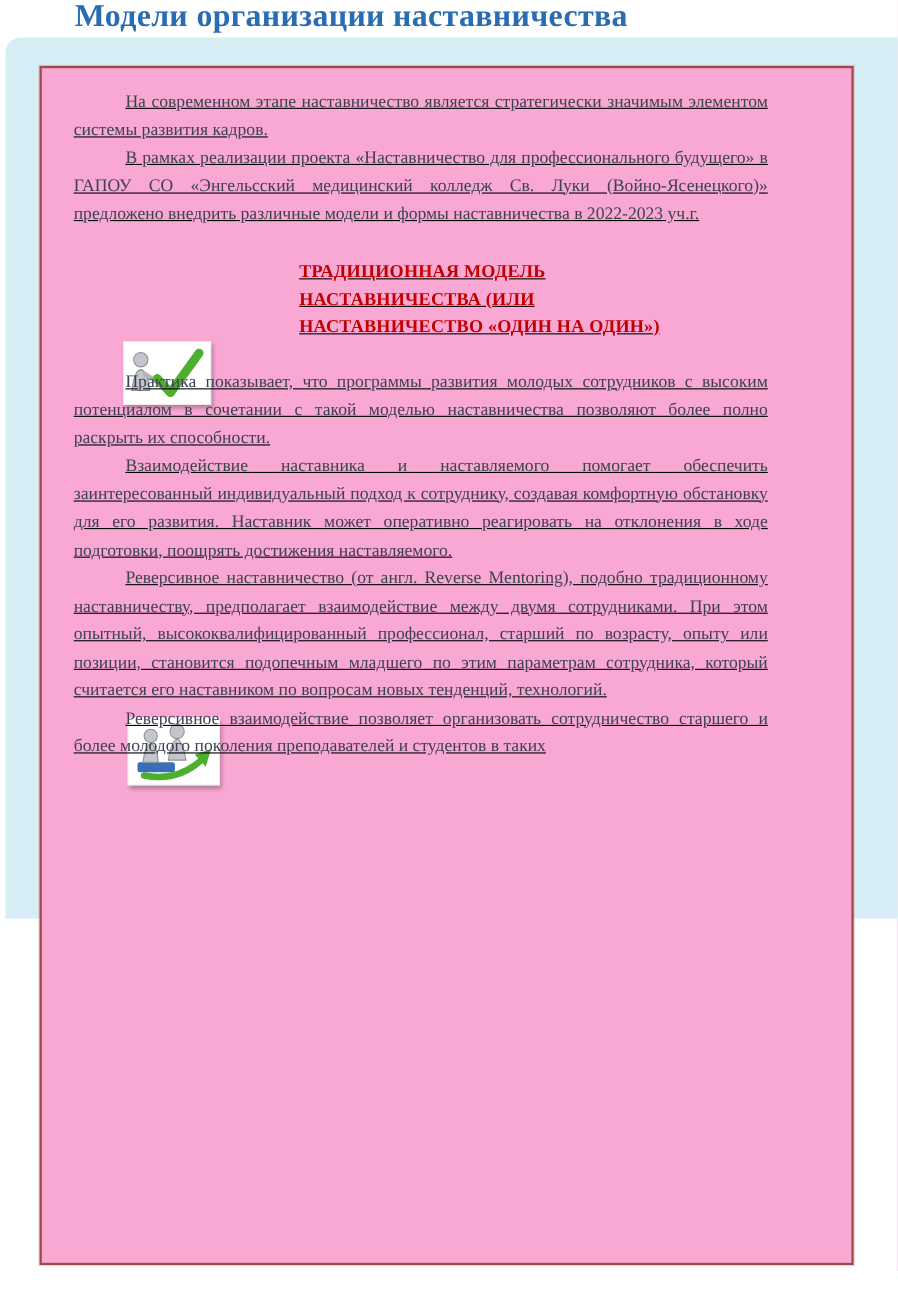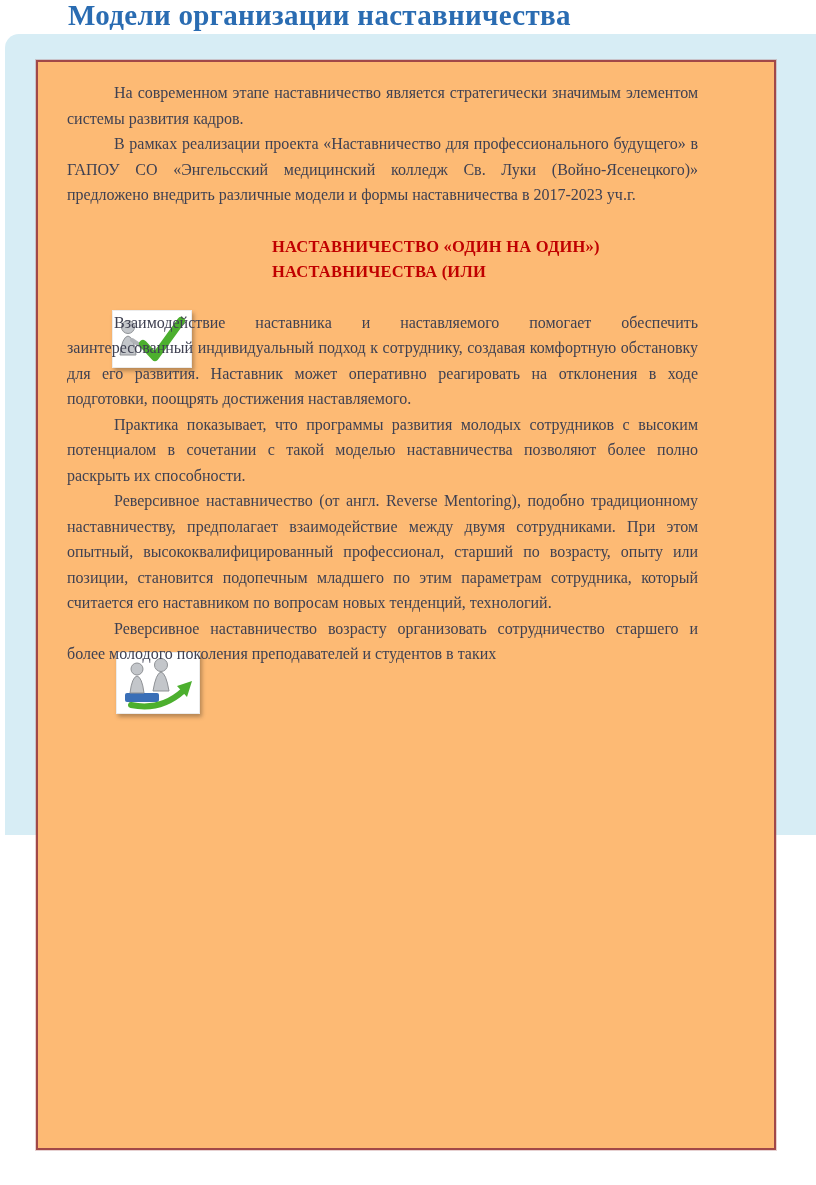--- a/index.html
+++ b/index.html
@@ -24,24 +24,25 @@
 
   .blue-bg {
     position: absolute; top: 34px; left: 5px; right: 0; bottom: 0;
     background: #d7edf5;
     border-top-left-radius: 14px;
   }
 
   .content-box {
     position: absolute; top: 26px; left: 31px;
     width: 740px; height: 1090px;
-    background: #fdba74;
+    background: #f9a8d4;
     border: 2px solid #a14848;
     box-shadow: 0 0 0 1px rgba(161,72,72,0.25);
     padding: 18px 29px 0 29px;
+    text-decoration: underline;
   }
 
   .body-p {
     margin: 0 47px 0 0;
     font-size: 16px;
     line-height: 25.5px;
     color: #3f4152;
     text-align: justify;
     text-indent: 47px;
   }
@@ -79,56 +80,57 @@
 <div class="page">
 
   <h1 class="doc-title">Модели организации наставничества</h1>
 
   <div class="blue-bg">
 
     <div class="content-box">
 
       <p class="body-p">На современном этапе наставничество является стратегически значимым элементом системы развития кадров.</p>
 
-      <p class="body-p">В рамках реализации проекта «Наставничество для профессионального будущего» в ГАПОУ СО «Энгельсский медицинский колледж Св. Луки (Войно-Ясенецкого)» предложено внедрить различные модели и формы наставничества в 2017-2023 уч.г.</p>
+      <p class="body-p">В рамках реализации проекта «Наставничество для профессионального будущего» в ГАПОУ СО «Энгельсский медицинский колледж Св. Луки (Войно-Ясенецкого)» предложено внедрить различные модели и формы наставничества в 2022-2023 уч.г.</p>
 
       <div class="red-heading h1block">
+        <span class="hl">ТРАДИЦИОННАЯ МОДЕЛЬ</span>
+        <span class="hl">НАСТАВНИЧЕСТВА (ИЛИ</span>
         <span class="hl">НАСТАВНИЧЕСТВО «ОДИН НА ОДИН»)</span>
-        <span class="hl">НАСТАВНИЧЕСТВА (ИЛИ</span>
       </div>
 
       <div class="clipart clipart-1">
         <svg width="78" height="56" viewBox="0 0 78 56" xmlns="http://www.w3.org/2000/svg">
           <rect x="0" y="0" width="78" height="56" fill="#ffffff"></rect>
           <circle cx="15" cy="16" r="6.5" fill="#c3c6ca" stroke="#8f9296" stroke-width="1"></circle>
           <path d="M7 44 Q9 26 15 25 Q21 26 23 44 Z" fill="#c3c6ca" stroke="#8f9296" stroke-width="1"></path>
           <line x1="19" y1="29" x2="31" y2="37" stroke="#b0b3b7" stroke-width="4" stroke-linecap="round"></line>
           <rect x="29" y="34" width="7" height="4" rx="1" transform="rotate(35 32 36)" fill="#c0392b"></rect>
           <path d="M30 33 L42 46 L68 10" fill="none" stroke="#4caf2e" stroke-width="8" stroke-linecap="round" stroke-linejoin="round"></path>
         </svg>
       </div>
 
 
+      <p class="body-p">Практика показывает, что программы развития молодых сотрудников с высоким потенциалом в сочетании с такой моделью наставничества позволяют более полно раскрыть их способности.</p>
+
       <p class="body-p">Взаимодействие наставника и наставляемого помогает обеспечить заинтересованный индивидуальный подход к сотруднику, создавая комфортную обстановку для его развития. Наставник может оперативно реагировать на отклонения в ходе подготовки, поощрять достижения наставляемого.</p>
-
-      <p class="body-p">Практика показывает, что программы развития молодых сотрудников с высоким потенциалом в сочетании с такой моделью наставничества позволяют более полно раскрыть их способности.</p>
 
       <div class="clipart clipart-2">
         <svg width="82" height="60" viewBox="0 0 82 60" xmlns="http://www.w3.org/2000/svg">
           <rect x="0" y="0" width="82" height="60" fill="#ffffff"></rect>
           <rect x="8" y="40" width="34" height="9" rx="2" fill="#3a6fb7"></rect>
           <circle cx="20" cy="16" r="6" fill="#c3c6ca" stroke="#8f9296" stroke-width="1"></circle>
           <path d="M13 40 Q15 24 20 23 Q25 24 27 40 Z" fill="#c3c6ca" stroke="#8f9296" stroke-width="1"></path>
           <circle cx="44" cy="12" r="6.5" fill="#c3c6ca" stroke="#8f9296" stroke-width="1"></circle>
           <path d="M36 38 Q39 20 44 19 Q49 20 52 38 Z" fill="#c3c6ca" stroke="#8f9296" stroke-width="1"></path>
           <path d="M14 52 Q44 58 66 38" fill="none" stroke="#4caf2e" stroke-width="6" stroke-linecap="round"></path>
           <path d="M60 33 L75 28 L70 44 Z" fill="#4caf2e"></path>
         </svg>
       </div>
 
 
       <p class="body-p rev1">Реверсивное наставничество (от англ. Reverse Mentoring), подобно традиционному наставничеству, предполагает взаимодействие между двумя сотрудниками. При этом опытный, высококвалифицированный профессионал, старший по возрасту, опыту или позиции, становится подопечным младшего по этим параметрам сотрудника, который считается его наставником по вопросам новых тенденций, технологий.</p>
 
-      <p class="body-p">Реверсивное наставничество возрасту организовать сотрудничество старшего и более молодого поколения преподавателей и студентов в таких</p>
+      <p class="body-p">Реверсивное взаимодействие позволяет организовать сотрудничество старшего и более молодого поколения преподавателей и студентов в таких</p>
 
     </div>
   </div>
 </div>
 
 </body></html>

